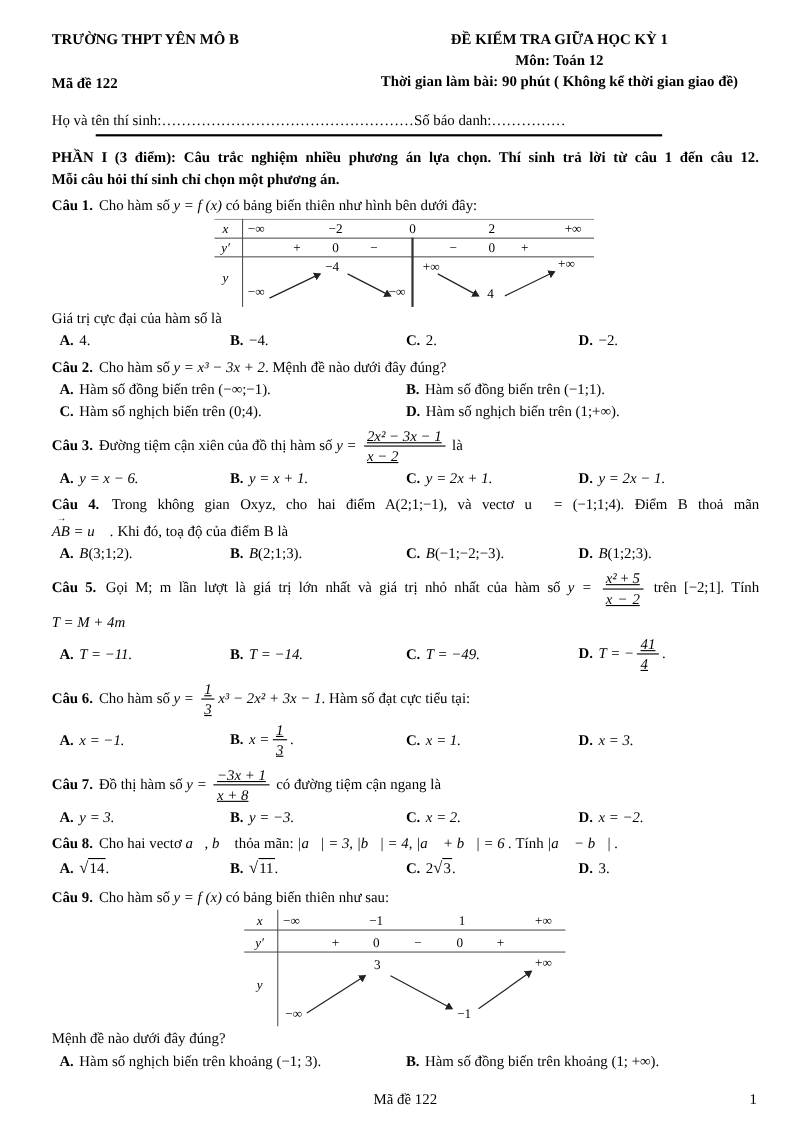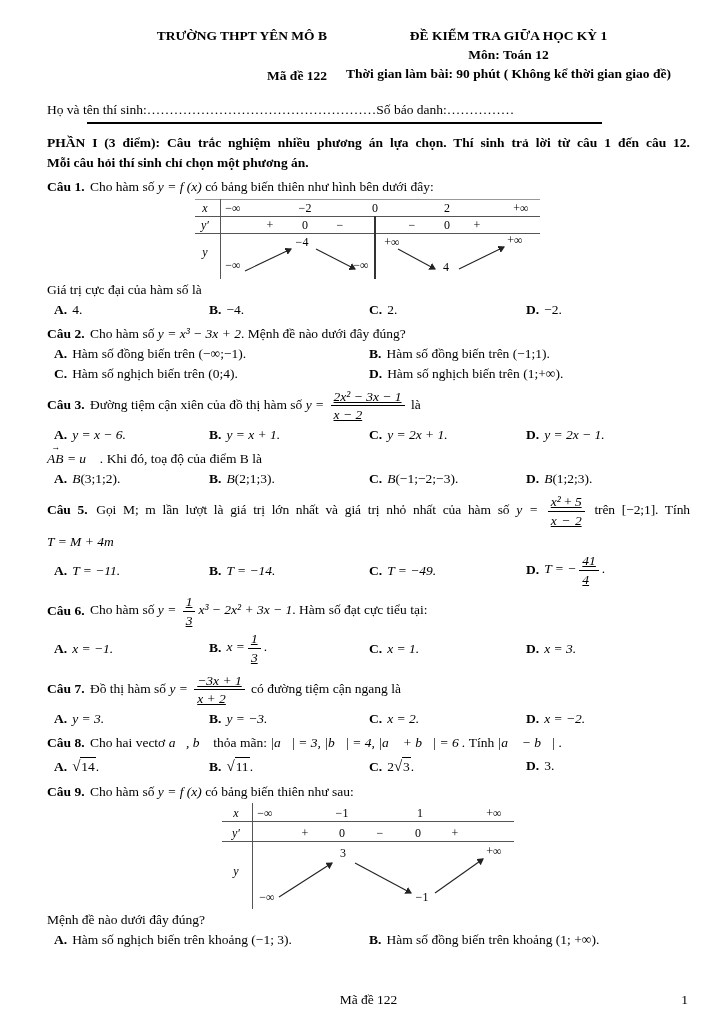--- a/index.html
+++ b/index.html
@@ -3,21 +3,21 @@
 <meta charset="utf-8">
 <style>
   * { margin:0; padding:0; box-sizing:border-box; }
   html,body { background:#fff; }
   .page {
     position:relative; width:725px; height:1024px; background:#fff;
     font-family:"Liberation Serif", serif; font-size:13.5px; line-height:1.42;
     color:#000; padding:26px 35px 0 47px; overflow:hidden;
   }
   .hdr { display:flex; font-weight:700; }
-  .hdr-left { width:280px; text-align:right; }
+  .hdr-left { width:280px; text-align:left; }
   .hdr-left .code { margin-top:21px; }
   .hdr-right { flex:1; text-align:center; }
   .cand { margin-top:15px; }
   .rule { width:515px; height:2px; background:#000; margin:3px 0 0 40px; }
   .part { font-weight:700; margin-top:9px; }
   .just { text-align:justify; text-align-last:justify; }
   .tight { letter-spacing:-0.1px; word-spacing:-0.6px; }
   .q { margin-top:5px; }
   .qlabel { font-weight:700; margin-right:2px; }
   .m { font-style:italic; }
@@ -150,20 +150,24 @@
     </p>
     <div class="opts opts-4">
       <span class="opt"><b class="letter">A.</b><i class="m">y = x − 6.</i></span>
       <span class="opt"><b class="letter">B.</b><i class="m">y = x + 1.</i></span>
       <span class="opt"><b class="letter">C.</b><i class="m">y = 2x + 1.</i></span>
       <span class="opt"><b class="letter">D.</b><i class="m">y = 2x − 1.</i></span>
     </div>
   </div>
 
   <div class="q">
+    <p class="stem just tight">
+      <b class="qlabel">Câu 4.</b>
+      <span>Trong không gian Oxyz, cho hai điểm A(2;1;−1), và vectơ u⃗ = (−1;1;4). Điểm B thoả mãn</span>
+    </p>
     <p class="stem" style="margin-top:5px">
       <span class="ovec"><span class="oarr">→</span><span>AB</span></span>
       <i class="m">= u⃗ .</i>
       <span>Khi đó, toạ độ của điểm B là</span>
     </p>
     <div class="opts opts-4">
       <span class="opt"><b class="letter">A.</b><i class="m">B</i><span>(3;1;2).</span></span>
       <span class="opt"><b class="letter">B.</b><i class="m">B</i><span>(2;1;3).</span></span>
       <span class="opt"><b class="letter">C.</b><i class="m">B</i><span>(−1;−2;−3).</span></span>
       <span class="opt"><b class="letter">D.</b><i class="m">B</i><span>(1;2;3).</span></span>
@@ -200,21 +204,21 @@
       <span class="opt"><b class="letter">C.</b><i class="m">x = 1.</i></span>
       <span class="opt"><b class="letter">D.</b><i class="m">x = 3.</i></span>
     </div>
   </div>
 
   <div class="q">
     <p class="stem fline">
       <b class="qlabel">Câu 7.</b>
       <span>Đồ thị hàm số</span>
       <i class="m">y =</i>
-      <span class="frac m"><span class="fnum">−3x + 1</span><span class="fden">x + 2</span></span>
+      <span class="frac m"><span class="fnum">−3x + 1</span><span class="fden">x + 8</span></span>
       <span>có đường tiệm cận ngang là</span>
     </p>
     <div class="opts opts-4">
       <span class="opt"><b class="letter">A.</b><i class="m">y = 3.</i></span>
       <span class="opt"><b class="letter">B.</b><i class="m">y = −3.</i></span>
       <span class="opt"><b class="letter">C.</b><i class="m">x = 2.</i></span>
       <span class="opt"><b class="letter">D.</b><i class="m">x = −2.</i></span>
     </div>
   </div>
 

